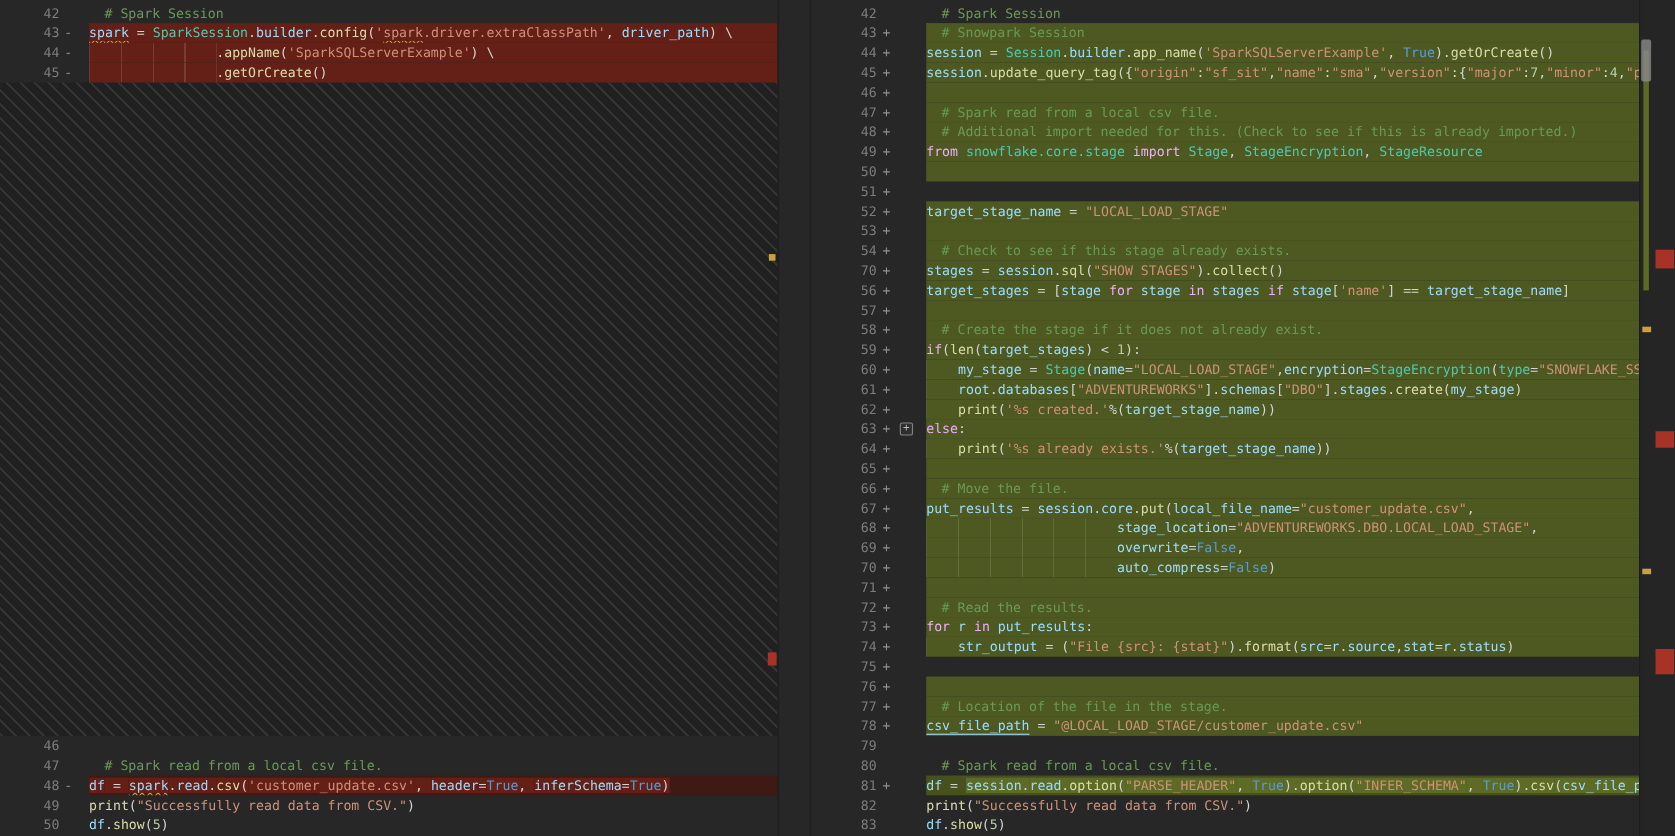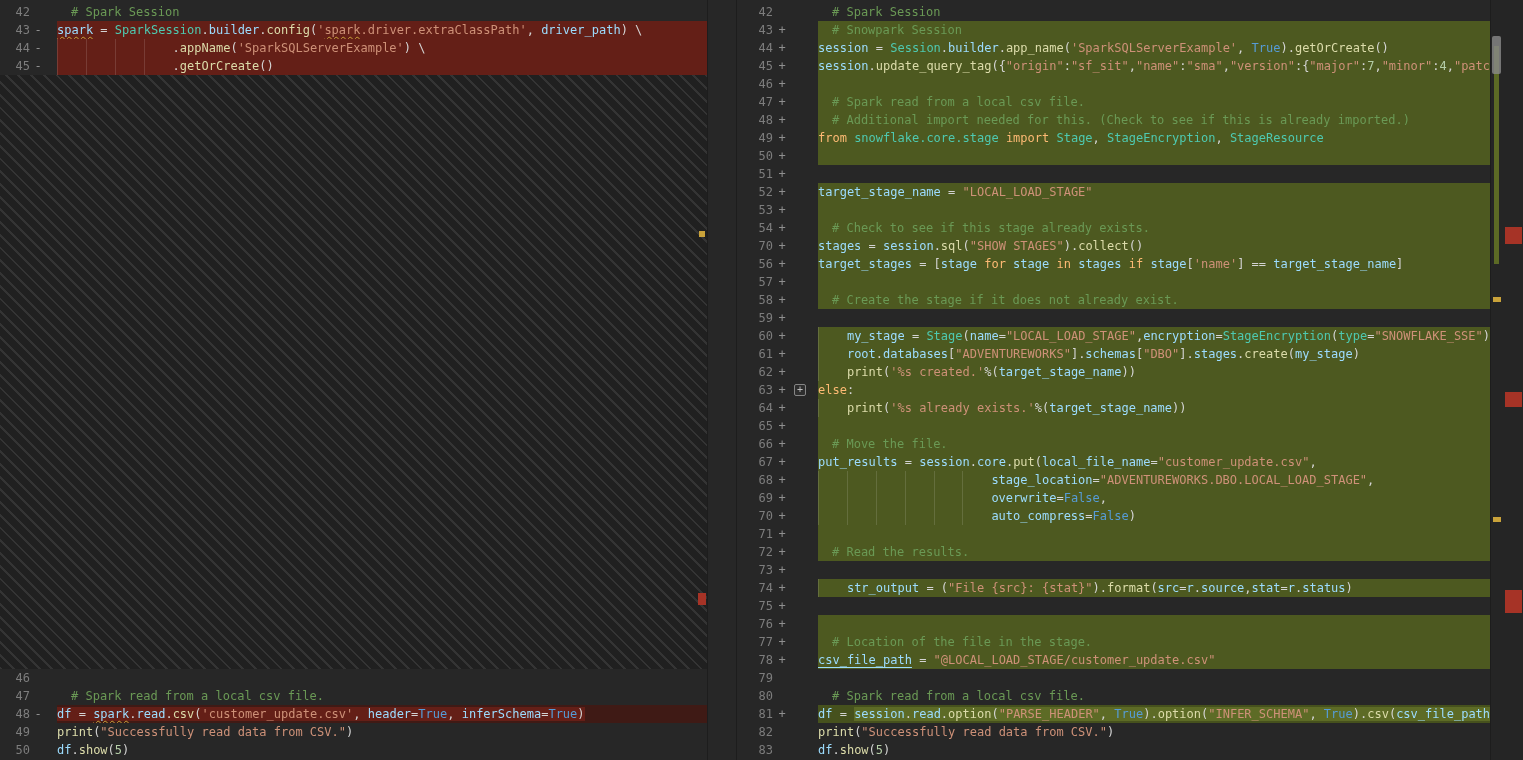--- a/index.html
+++ b/index.html
@@ -10,21 +10,21 @@
     font-family:"DejaVu Sans Mono","Liberation Mono",monospace;
     font-size:12px; line-height:18px; color:#d4d4d4; overflow:hidden;
   }
   .pane { padding-top:3px; overflow:hidden; position:relative; }
   .pane-left { width:707px; }
   .sash { width:30px; position:relative; border-left:1px solid #1d1d1d; border-right:1px solid #1d1d1d; background:var(--bg,#272727); }
   .pane-right { width:753px; }
   .strip { width:33px; position:relative; border-left:1px solid #1d1d1d; background:#252525; }
 
   .row { display:flex; height:18px; }
-  .gutter { flex:none; display:flex; align-items:flex-start; }
+  .gutter { flex:none; display:flex; align-items:flex-start;margin-left:24px; }
   .pane-left .gutter { width:57px; }
   .pane-right .gutter { width:81px; }
   .lnum { display:inline-block; text-align:right; color:#7d7d7d; }
   .pane-left .lnum { width:30px; }
   .pane-right .lnum { width:36px; }
   .marker { display:inline-block; text-align:center; color:#8f8f8f; }
   .pane-left .marker { width:16px; }
   .pane-right .marker { width:18px; }
   .fold {
     display:inline-block; width:12px; height:12px; margin-top:3px; margin-left:3px;
@@ -37,21 +37,21 @@
   .row.del2 .code { background:var(--del-faint,#3f1a15); }
   .row.del2 .h    { background:var(--del-bg,#641f17); }
   .row.add  .code { background:var(--add-bg,#4d5920); }
   .row.add2 .code { background:var(--add-faint,#46511d); }
   .row.add2 .h    { background:var(--add-hl,#5d6b26); }
 
   .filler { background:repeating-linear-gradient(45deg,#343434 0 2px,#202020 2px 9px); }
 
   
   .cm { color:#6a9955;margin-left:14px; }
-  .kw { color:#fdba74; }
+  .kw { color:#f0abfc; }
   .kc { color:#569cd6; }
   .st { color:#ce9178; }
   .fn { color:#dcdcaa; }
   .vr { color:#9cdcfe; }
   .cl { color:#4ec9b0; }
   .nu { color:#b5cea8; }
   .pl { color:#d4d4d4; }
   .ind {
     display:inline-block; height:18px; vertical-align:top;
     background:repeating-linear-gradient(to right, rgba(255,255,255,0.13) 0 1px, transparent 1px 4ch);
@@ -258,20 +258,21 @@
           <span class="lnum">58</span>
           <span class="marker">+</span>
         </div>
         <div class="code"><span class="cm"># Create the stage if it does not already exist.</span></div>
       </div>
       <div class="row add">
         <div class="gutter">
           <span class="lnum">59</span>
           <span class="marker">+</span>
         </div>
+        <div class="code"><span class="kw">if</span><span class="pl">(</span><span class="fn">len</span><span class="pl">(</span><span class="vr">target_stages</span><span class="pl">) &lt; </span><span class="nu">1</span><span class="pl">):</span></div>
       </div>
       <div class="row add">
         <div class="gutter">
           <span class="lnum">60</span>
           <span class="marker">+</span>
         </div>
         <div class="code"><span class="ind">    </span><span class="vr">my_stage</span><span class="pl"> = </span><span class="cl">Stage</span><span class="pl">(</span><span class="vr">name</span><span class="pl">=</span><span class="st">"LOCAL_LOAD_STAGE"</span><span class="pl">,</span><span class="vr">encryption</span><span class="pl">=</span><span class="cl">StageEncryption</span><span class="pl">(</span><span class="cl">type</span><span class="pl">=</span><span class="st">"SNOWFLAKE_SSE"</span><span class="pl">))</span></div>
       </div>
       <div class="row add">
         <div class="gutter">
@@ -356,20 +357,21 @@
           <span class="lnum">72</span>
           <span class="marker">+</span>
         </div>
         <div class="code"><span class="cm"># Read the results.</span></div>
       </div>
       <div class="row add">
         <div class="gutter">
           <span class="lnum">73</span>
           <span class="marker">+</span>
         </div>
+        <div class="code"><span class="kw">for</span><span class="pl"> </span><span class="vr">r</span><span class="pl"> </span><span class="kw">in</span><span class="pl"> </span><span class="vr">put_results</span><span class="pl">:</span></div>
       </div>
       <div class="row add">
         <div class="gutter">
           <span class="lnum">74</span>
           <span class="marker">+</span>
         </div>
         <div class="code"><span class="ind">    </span><span class="vr">str_output</span><span class="pl"> = (</span><span class="st">"File {src}: {stat}"</span><span class="pl">).</span><span class="fn">format</span><span class="pl">(</span><span class="vr">src</span><span class="pl">=</span><span class="vr">r</span><span class="pl">.</span><span class="vr">source</span><span class="pl">,</span><span class="vr">stat</span><span class="pl">=</span><span class="vr">r</span><span class="pl">.</span><span class="vr">status</span><span class="pl">)</span></div>
       </div>
       <div class="row add">
         <div class="gutter">

